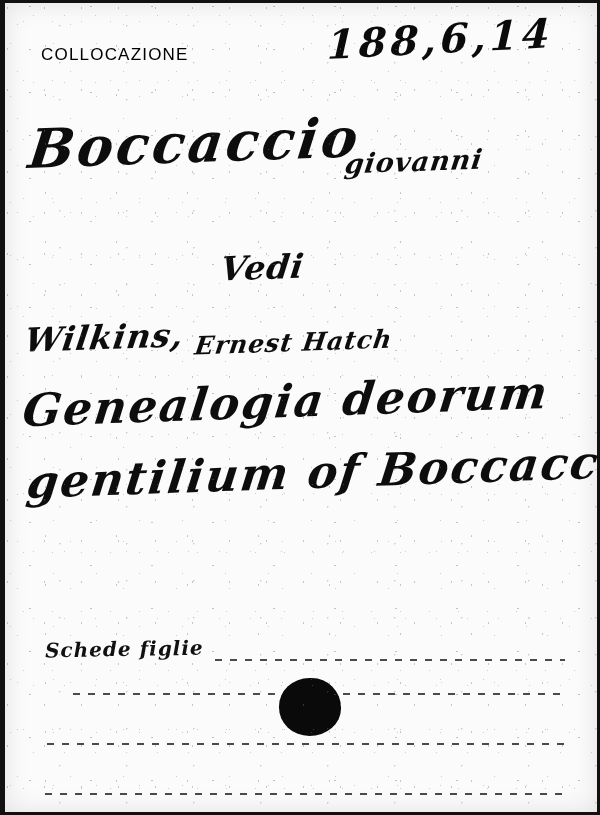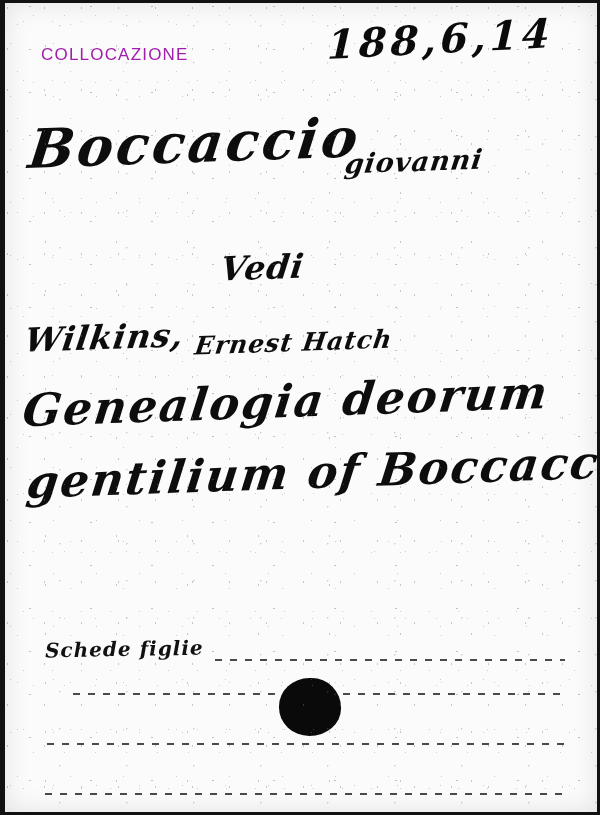--- a/index.html
+++ b/index.html
@@ -40,21 +40,21 @@
     background-size: 37px 41px, 53px 47px, 61px 43px, 29px 59px, 67px 37px, 43px 53px, 71px 49px, 31px 67px;
   }
 
   .label-collocazione {
     position: absolute;
     left: 36px;
     top: 42px;
     font-family: "Liberation Sans", sans-serif;
     font-size: 17px;
     letter-spacing: 1.2px;
-    color: #a21caf;
+    color: #000000;
   }
 
   .shelfmark {
     position: absolute;
     left: 322px;
     top: 12px;
     font-family: "DejaVu Serif", serif;
     font-style: italic;
     font-weight: bold;
     font-size: 40px;

